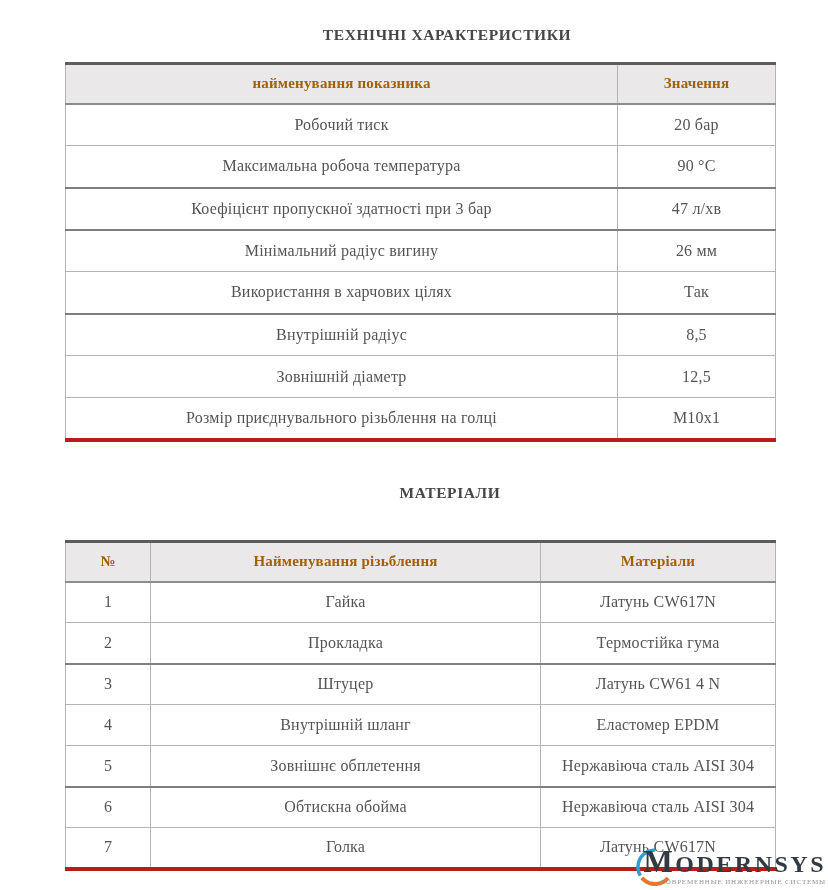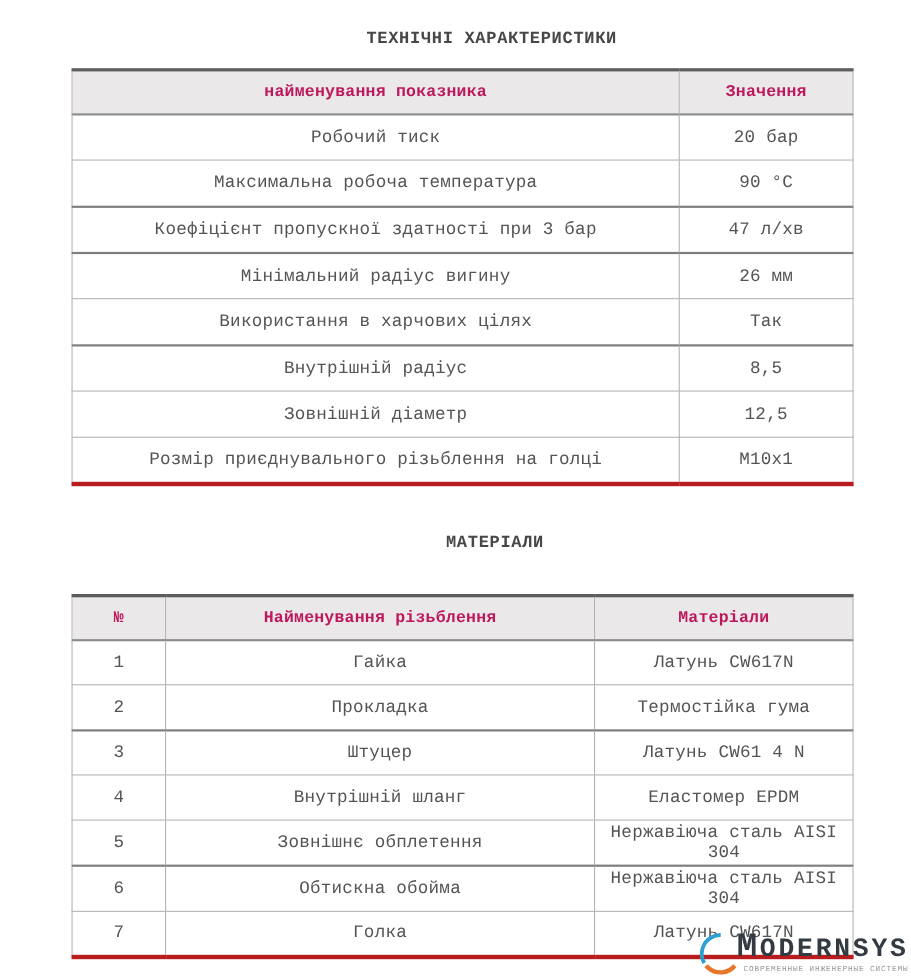--- a/index.html
+++ b/index.html
@@ -2,21 +2,21 @@
 <html><head>
 <meta charset="utf-8">
 <style>
   * { margin: 0; padding: 0; box-sizing: border-box; }
   html, body { background: #ffffff; }
   .page {
     position: relative;
     width: 828px;
     height: 890px;
     background: #ffffff;
-    font-family: Liberation Mono, monospace;
+    font-family: Liberation Serif, serif;
     overflow: hidden;
   }
   .doc-title {
     position: absolute;
     width: 710px;
     text-align: center;
     font-size: 15.5px;
     font-weight: bold;
     letter-spacing: 0.6px;
     color: #474747;
@@ -40,21 +40,21 @@
     vertical-align: middle;
     font-weight: normal;
     font-size: 16px;
     color: #545454;
     letter-spacing: 0.2px;
     padding: 2px 6px;
     overflow: hidden;
   }
   table.spec thead th {
     background: #eae8e8;
-    color: #be185d;
+    color: #a16207;
     font-weight: bold;
     font-size: 15px;
     height: 40px;
     border-top: 3px solid #5d5d5d;
     border-bottom: 2px solid #8c8c8c;
   }
   table.tech tbody td { height: 42px; }
   table.materials tbody td { height: 41px; }
   table.spec tbody tr:last-child td { border-bottom: 4px solid #b91c1c; }
   table.spec tr.thick-top td { border-top: 2px solid #7f7f7f; }

